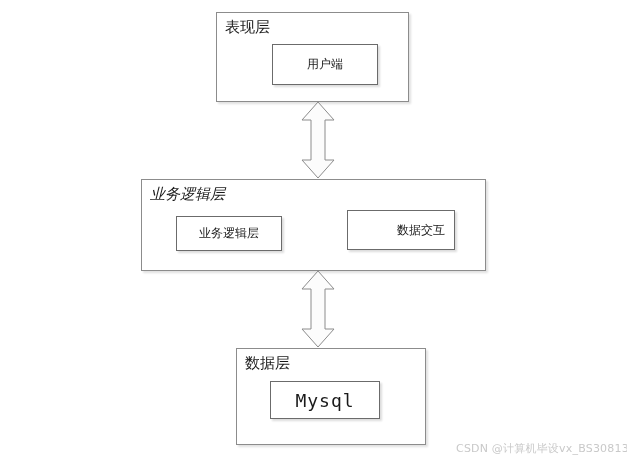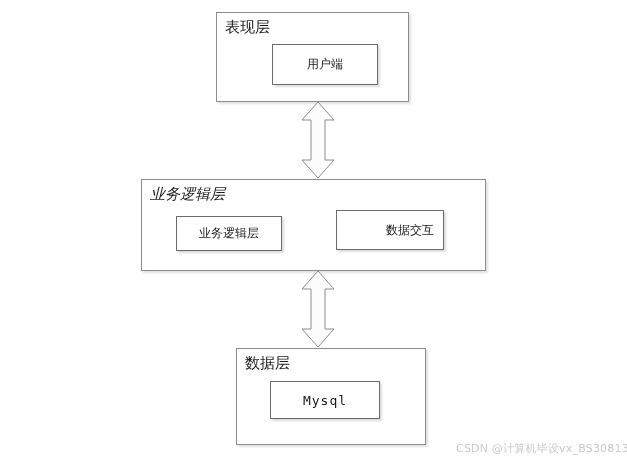--- a/index.html
+++ b/index.html
@@ -44,21 +44,21 @@
     box-shadow: 2px 2px 2px rgba(0,0,0,0.14);
     display: flex;
     align-items: center;
     justify-content: center;
     font-size: 12px;
     color: #1a1a1a;
     font-family: "DejaVu Sans", "Liberation Sans", sans-serif;
   }
   .node.mono {
     font-family: "DejaVu Sans Mono", "Liberation Mono", monospace;
-    font-size: 13px;
+    font-size: 18px;
     letter-spacing: 1px;
   }
 
   
   .arrow {
     position: absolute;
   }
   .arrow svg { display: block; }
 
   
@@ -71,21 +71,21 @@
     letter-spacing: 0.2px;
   }
 
   
   #layer-presentation { left: 216px; top: 12px;  width: 193px; height: 90px; }
   #layer-business     { left: 141px; top: 179px; width: 345px; height: 92px; font-style: italic; }
   #layer-data         { left: 236px; top: 348px; width: 190px; height: 97px; }
 
   #node-client    { left: 272px; top: 44px;  width: 106px; height: 41px; }
   #node-process   { left: 176px; top: 216px; width: 106px; height: 35px; }
-  #node-exchange  { left: 336px; top: 210px; width: 108px; height: 40px; padding-left: 40px; }
+  #node-exchange  { left: 347px; top: 210px; width: 108px; height: 40px; padding-left: 40px; }
   #node-mysql     { left: 270px; top: 381px; width: 110px; height: 38px; }
 
   #arrow-top    { left: 300px; top: 100px; }
   #arrow-bottom { left: 300px; top: 269px; }
 
   #watermark { left: 456px; top: 441px; }
 </style>
 </head>
 <body>
 

